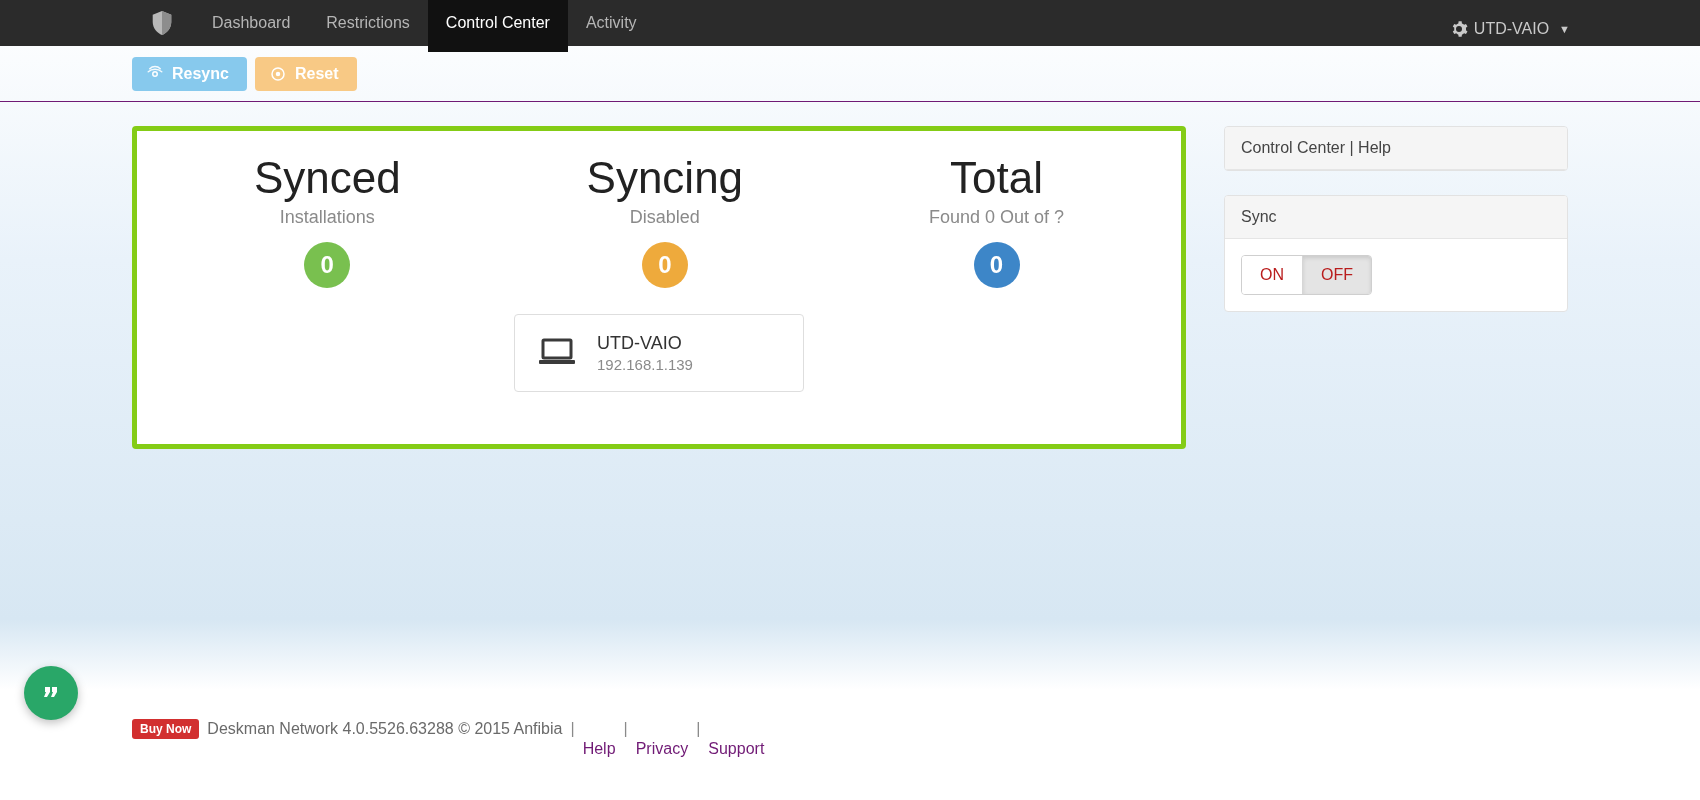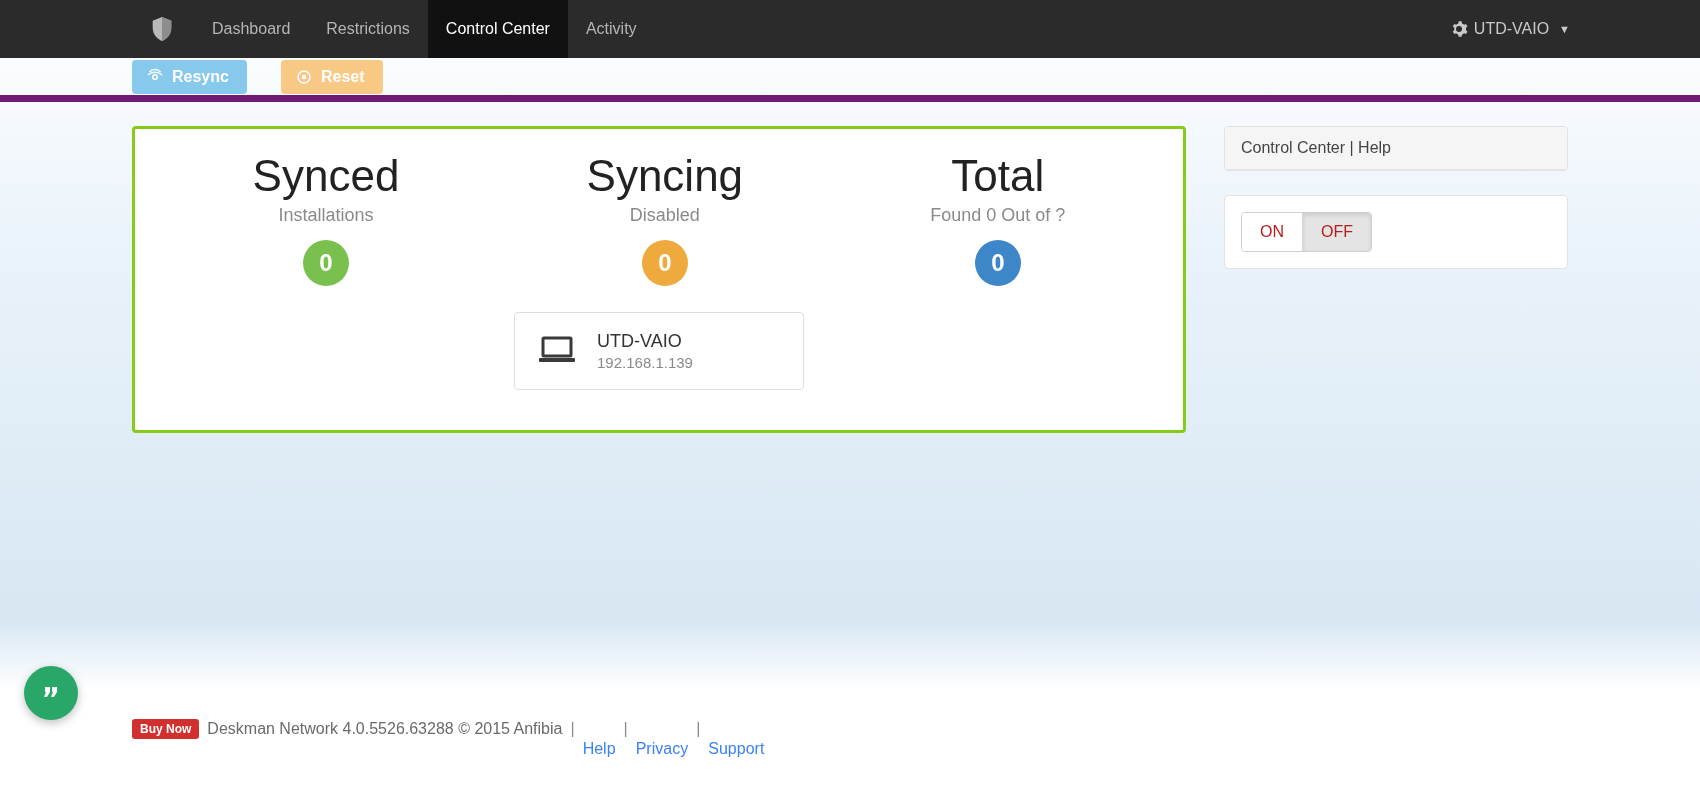--- a/index.html
+++ b/index.html
@@ -7,21 +7,21 @@
   body {
     font-family: -apple-system, "Helvetica Neue", Helvetica, Arial, sans-serif;
     font-size: 15px;
     color: #333;
     background: linear-gradient(to bottom, #ffffff 0, #e9f2fa 260px, #d7e7f3 620px, #ffffff 690px) no-repeat;
     background-color: #fff;
     min-height: 800px;
   }
   .navbar {
     background: #2b2b2b;
-    height: 58px;
+    height: 46px;
     display: flex;
     align-items: center;
     padding: 0 0 0 150px;
     position: relative;
   }
   .navbar .brand {
     display: flex;
     align-items: center;
     margin-right: 20px;
   }
@@ -48,53 +48,53 @@
     display: flex;
     align-items: center;
     color: #c9c9c9;
     cursor: pointer;
     font-size: 16px;
     gap: 6px;
   }
   .nav-right svg { width: 18px; height: 18px; fill:#c9c9c9; }
   .caret { font-size: 11px; margin-left: 4px; }
   .toolbar {
-    height: 44px;
-    border-bottom: 7px solid #701a75;
+    height: 56px;
+    border-bottom: 1px solid #701a75;
     display: flex;
     align-items: center;
     padding-left: 132px;
-    gap: 14px;
+    gap: 8px;
   }
   .btn {
     border: none;
     color: #fff;
     padding: 8px 18px 8px 14px;
     border-radius: 4px;
     font-size: 16px;
     display: inline-flex;
     align-items: center;
     gap: 8px;
     cursor: pointer;
     font-weight: 600;
   }
   .btn-blue { background: #87c9ed; }
-  .btn-orange { background: #f8c985; margin-left: 20px; }
+  .btn-orange { background: #f8c985; }
   .btn .icon-circ { display:inline-block; width:18px; height:18px; }
   .page {
     display: flex;
     gap: 38px;
     padding: 24px 132px 40px 132px;
   }
   .main-panel {
     background: #fff;
-    border: 3px solid #84cc16;
+    border: 5px solid #84cc16;
     border-radius: 4px;
     flex: 1;
-    padding: 22px 24px 40px 24px;
+    padding: 22px 24px 52px 24px;
   }
   .stats {
     display: flex;
     justify-content: space-around;
     text-align: center;
     margin-bottom: 26px;
   }
   .stat h1 { font-size: 44px; font-weight: 400; color:#222; }
   .stat .sub { color:#8a8a8a; font-size:18px; margin-top:4px; }
   .badge {
@@ -132,21 +132,21 @@
     padding: 12px 132px;
     font-size:16px; color:#6a6a6a;
     display:flex; align-items:center; gap:8px;
     flex-wrap:wrap;
     text-align:center;
   }
   .buy-now {
     background:#d22f2f; color:#fff; font-size:12px; font-weight:700;
     padding:3px 8px; border-radius:3px;
   }
-  .footer a { color:#3b82f6; text-decoration:none;margin-top:40px; }
+  .footer a { color:#701a75; text-decoration:none;margin-top:40px; }
   .sep { color:#8a8a8a; }
 </style>
 </head>
 <body>
 
 <div class="navbar">
   <div class="brand">
     <svg viewBox="0 0 24 28">
       <path d="M12 1 L22 5 V13 C22 20 17 25 12 27 C7 25 2 20 2 13 V5 Z" fill="#b9b9b9"></path>
       <path d="M12 1 L22 5 V13 C22 20 17 25 12 27 Z" fill="#8d8d8d"></path>
@@ -222,20 +222,21 @@
         <div class="ip">192.168.1.139</div>
       </div>
     </div>
   </div>
 
   <div class="side">
     <div class="panel">
       <div class="panel-head">Control Center | Help</div>
     </div>
     <div class="panel">
+      <div class="panel-head">Sync</div>
       <div class="panel-body">
         <div class="toggle">
           <button>ON</button>
           <button class="active">OFF</button>
         </div>
       </div>
     </div>
   </div>
 </div>
 

